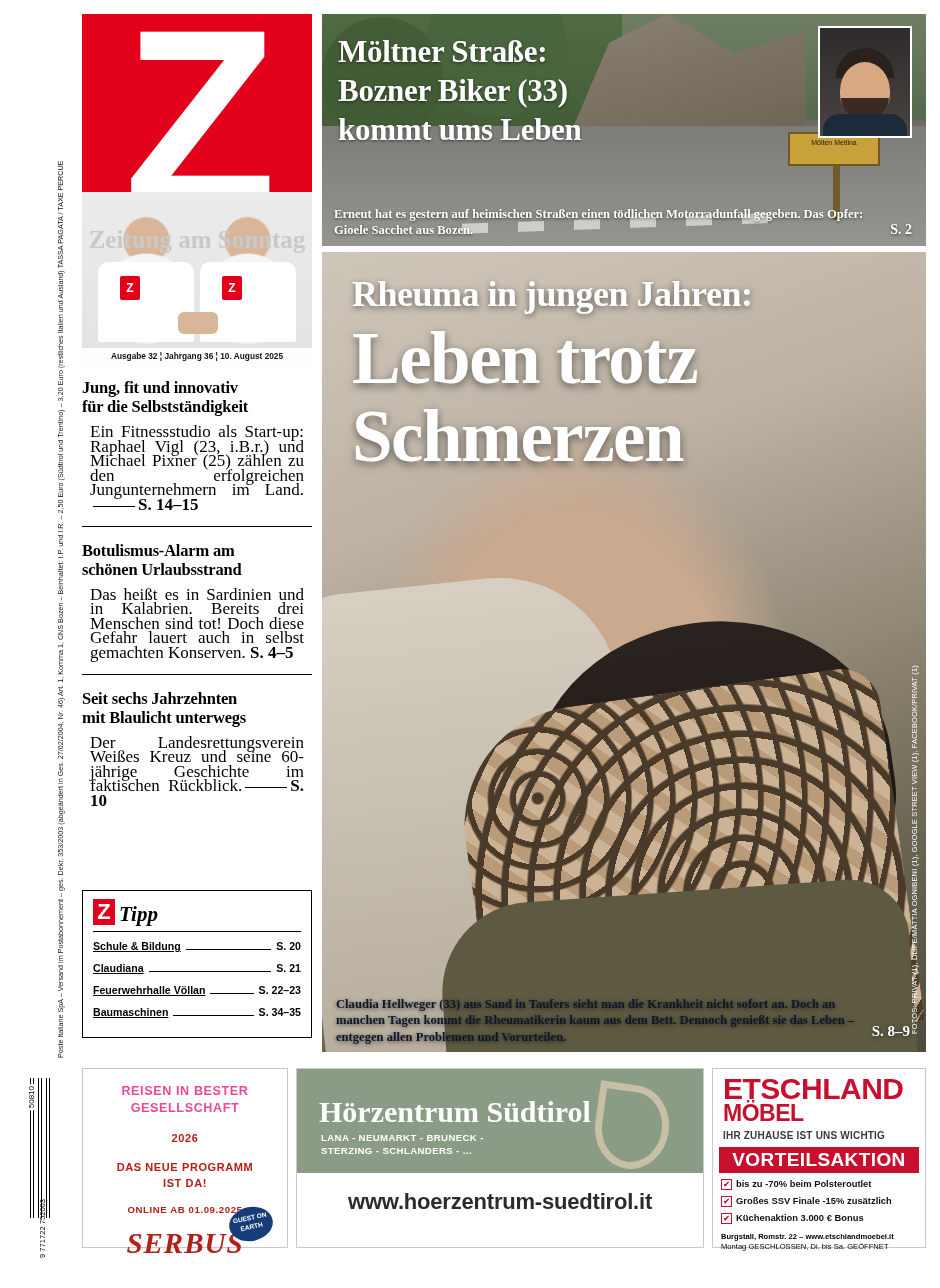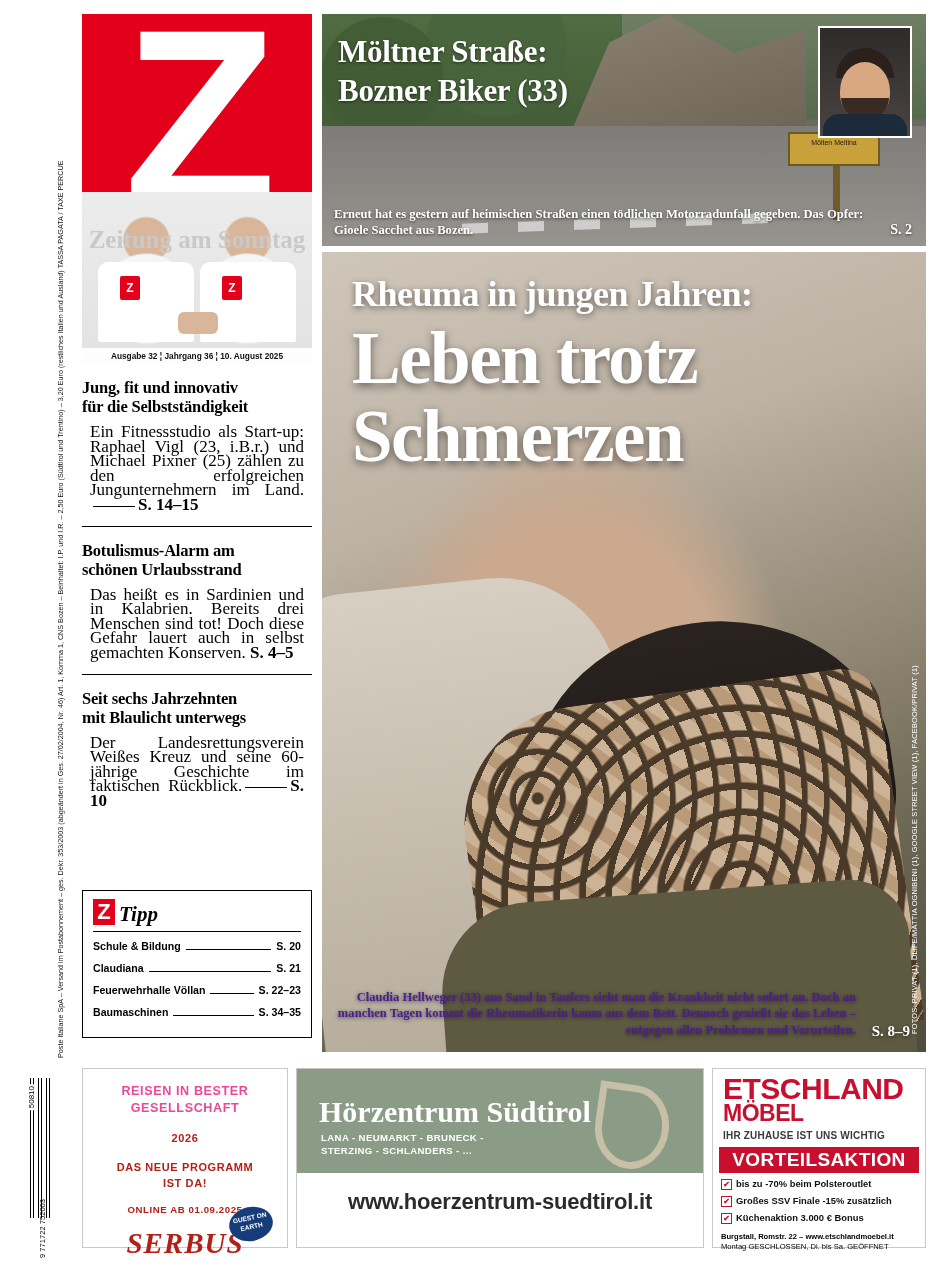--- a/index.html
+++ b/index.html
@@ -81,21 +81,21 @@
     box-sizing:border-box;padding:8px 10px 6px 10px;
   }
   .ztipp-head{display:flex;align-items:flex-end;gap:4px;margin-bottom:2px;}
   .ztipp-z{
     width:22px;height:26px;background:#e3001b;color:#fff;font-weight:bold;
     font-size:22px;line-height:26px;text-align:center;font-family:"Liberation Sans",sans-serif;
   }
   .ztipp-word{font-family:"Liberation Serif",serif;font-style:italic;font-size:21px;line-height:21px;font-weight:bold;}
   .ztipp-rule{height:1px;background:#000;margin:6px 0 8px;}
   .ztipp-row{display:flex;align-items:baseline;font-size:10.6px;font-weight:bold;margin-bottom:9px;}
-  .ztipp-row .t{white-space:nowrap;}
+  .ztipp-row .t{white-space:nowrap;text-decoration:underline;}
   .ztipp-row .fill{flex:1;border-bottom:1px solid #000;margin:0 5px 3px 5px;}
   .ztipp-row .pg{white-space:nowrap;}
 
   
   .lead{position:absolute;left:322px;top:14px;width:604px;height:232px;overflow:hidden;
     background:linear-gradient(#6f7f63,#566a4d 45%,#6d6a63 46%,#8a8781 100%);}
   .lead .road{
     position:absolute;left:0;bottom:0;width:604px;height:120px;
     background:linear-gradient(#7d7c78,#96948f);
   }
@@ -190,24 +190,23 @@
   .main-head{position:absolute;left:12px;top:0;width:604px;padding:22px 18px 0 18px;box-sizing:border-box;}
   .kicker{
     color:#fff;font-family:"Liberation Serif", serif;font-weight:bold;font-size:36px;line-height:40px;
     text-shadow:0 2px 6px rgba(0,0,0,.5);letter-spacing:-0.5px;
   }
   .bigline{
     color:#fff;font-family:"Liberation Serif", serif;font-weight:bold;font-size:73px;line-height:78px;
     text-shadow:0 3px 9px rgba(0,0,0,.5);letter-spacing:-1.5px;margin-top:6px;
   }
   .main-caption{
-    position:absolute;left:14px;bottom:14px;width:520px;color:#4c1d95;font-weight:bold;
+    position:absolute;left:14px;bottom:7px;width:520px;color:#0f172a;font-weight:bold;
     font-family:"Liberation Serif", serif;font-size:12.6px;line-height:16.4px;
     text-shadow:0 1px 4px rgba(0,0,0,.65);
-    text-align:right;
   }
   .main-page{
     position:absolute;right:16px;bottom:12px;color:#fff;font-weight:bold;font-size:15px;
     font-family:"Liberation Serif", serif;text-shadow:0 1px 4px rgba(0,0,0,.65);
   }
   .credit{
     position:absolute;right:4px;bottom:18px;width:12px;height:330px;
     writing-mode:vertical-rl;transform:rotate(180deg);
     font-size:7.4px;color:#fff;letter-spacing:.2px;white-space:nowrap;
   }
@@ -336,20 +335,21 @@
   <div class="lead">
     <div class="trees"></div>
     <div class="rock"></div>
     <div class="road"></div>
     <div class="signpost"></div>
     <div class="sign">Mölten
 Meltina</div>
     <div class="lead-title">
       <span>Möltner Straße:</span><br>
       <span>Bozner Biker (33)</span><br>
+      <span>kommt ums Leben</span>
     </div>
     <div class="lead-portrait">
       <div class="hair"></div>
       <div class="face"></div>
       <div class="beard"></div>
       <div class="body"></div>
     </div>
     <div class="lead-caption">Erneut hat es gestern auf heimischen Straßen einen tödlichen Motorradunfall gegeben. Das Opfer: Gioele Sacchet aus Bozen.</div>
     <div class="lead-page">S. 2</div>
   </div>

